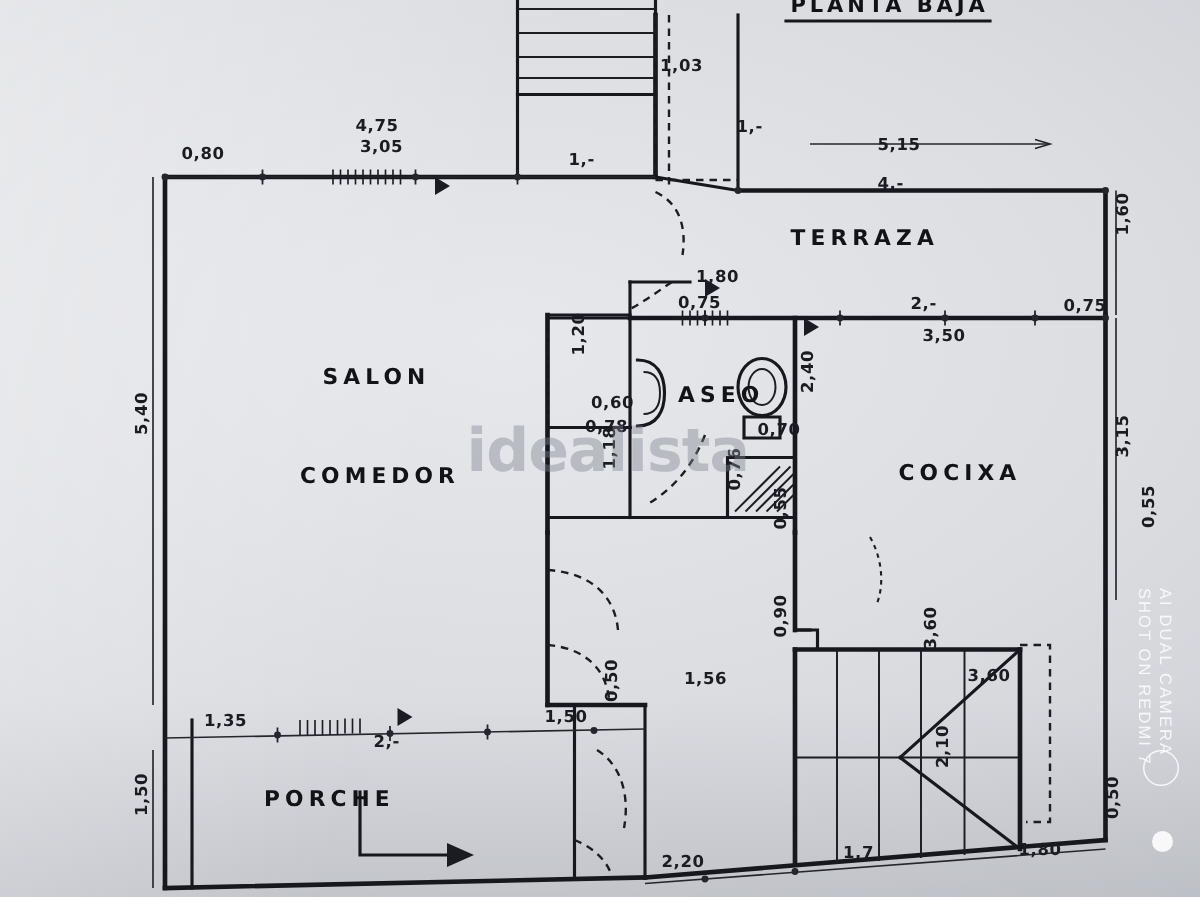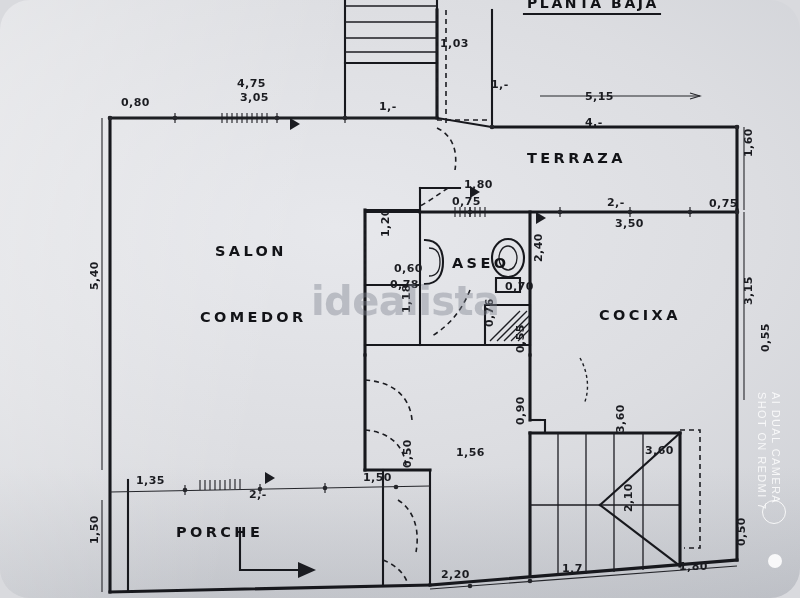--- a/index.html
+++ b/index.html
@@ -2,21 +2,21 @@
 <html><head>
 <meta charset="utf-8">
 <style>
   html,body{margin:0;padding:0;}
   body{
     width:800px;height:598px;overflow:hidden;
     background:#d9dade;
     font-family:"DejaVu Sans", sans-serif;
     position:relative;
   }
-  #stage{position:absolute;left:0;top:0;width:800px;height:598px;overflow:hidden;border-radius:30px;}
+  #stage{position:absolute;left:0;top:0;width:800px;height:598px;overflow:hidden;}
 
   
   .paper{
     position:absolute;inset:0;
     background:
       radial-gradient(ellipse 120% 90% at 42% 38%, #e7e8ec 0%, #dcdde1 45%, #cfd1d6 78%, #c5c7cd 100%);
   }
   .paper:after{
     content:"";position:absolute;inset:0;
     background:

